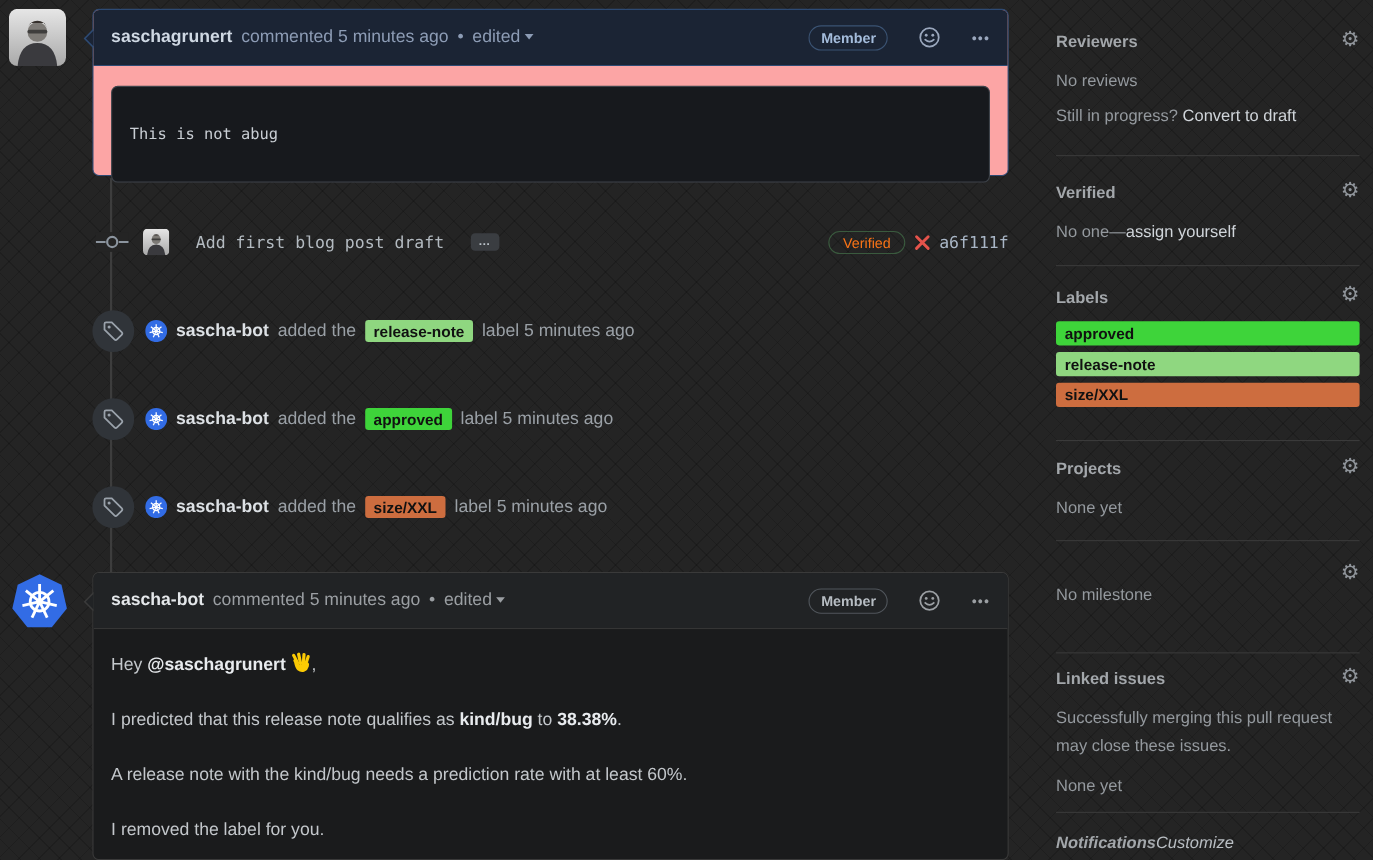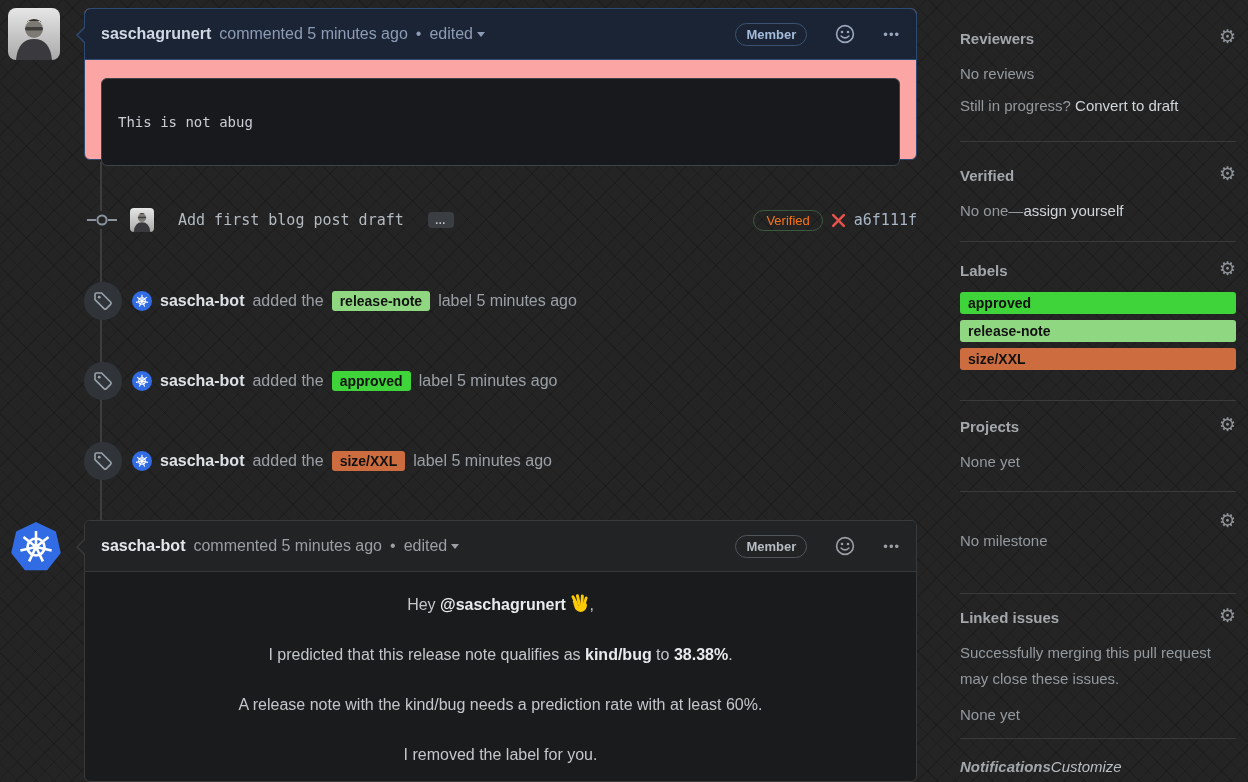--- a/index.html
+++ b/index.html
@@ -53,21 +53,21 @@
   .arrow::after { content:""; position:absolute; left:1.5px; top:-7.5px; width:0; height:0;
     border-top:7.5px solid transparent; border-bottom:7.5px solid transparent; }
   .box1 .arrow::after { border-right:7.5px solid #1b2434; }
   .box2 .arrow::after { border-right:7.5px solid #212325; }
 
   .comment-body1 { padding:18px 16px; }
   .code-block { border:1px solid #3e434a; border-radius:6px; background:#17191d;
     padding:35px 16px; font-family:"DejaVu Sans Mono", monospace; font-size:14px; color:#c9ced4; }
 
   .comment-body2 { padding:20px 16px; font-size:16px; line-height:26px; color:#c3c7cb; }
-  .comment-body2 p { margin:0 0 24px 0;text-align:center; }
+  .comment-body2 p { margin:0 0 24px 0; }
   .comment-body2 b { color:#e8ebee; }
   .mention { font-weight:bold; color:#e8ebee; }
   .wave-svg { vertical-align:-3px; }
 
   
   .commit-row { left:84px; top:208px; width:833px; height:24px; z-index:2; }
   .commit-icon-wrap { position:absolute; left:3px; top:3px; background:#242424; padding:2px 0; line-height:0; }
   .commit-left { position:absolute; left:46px; top:0; display:flex; align-items:center; gap:24px; height:24px; }
   .commit-msg { font-family:"DejaVu Sans Mono", monospace; font-size:15px; color:#b3bac0; }
   .expander-btn { background:#3a3d41; color:#bcc3ca; border:none; border-radius:4px;

